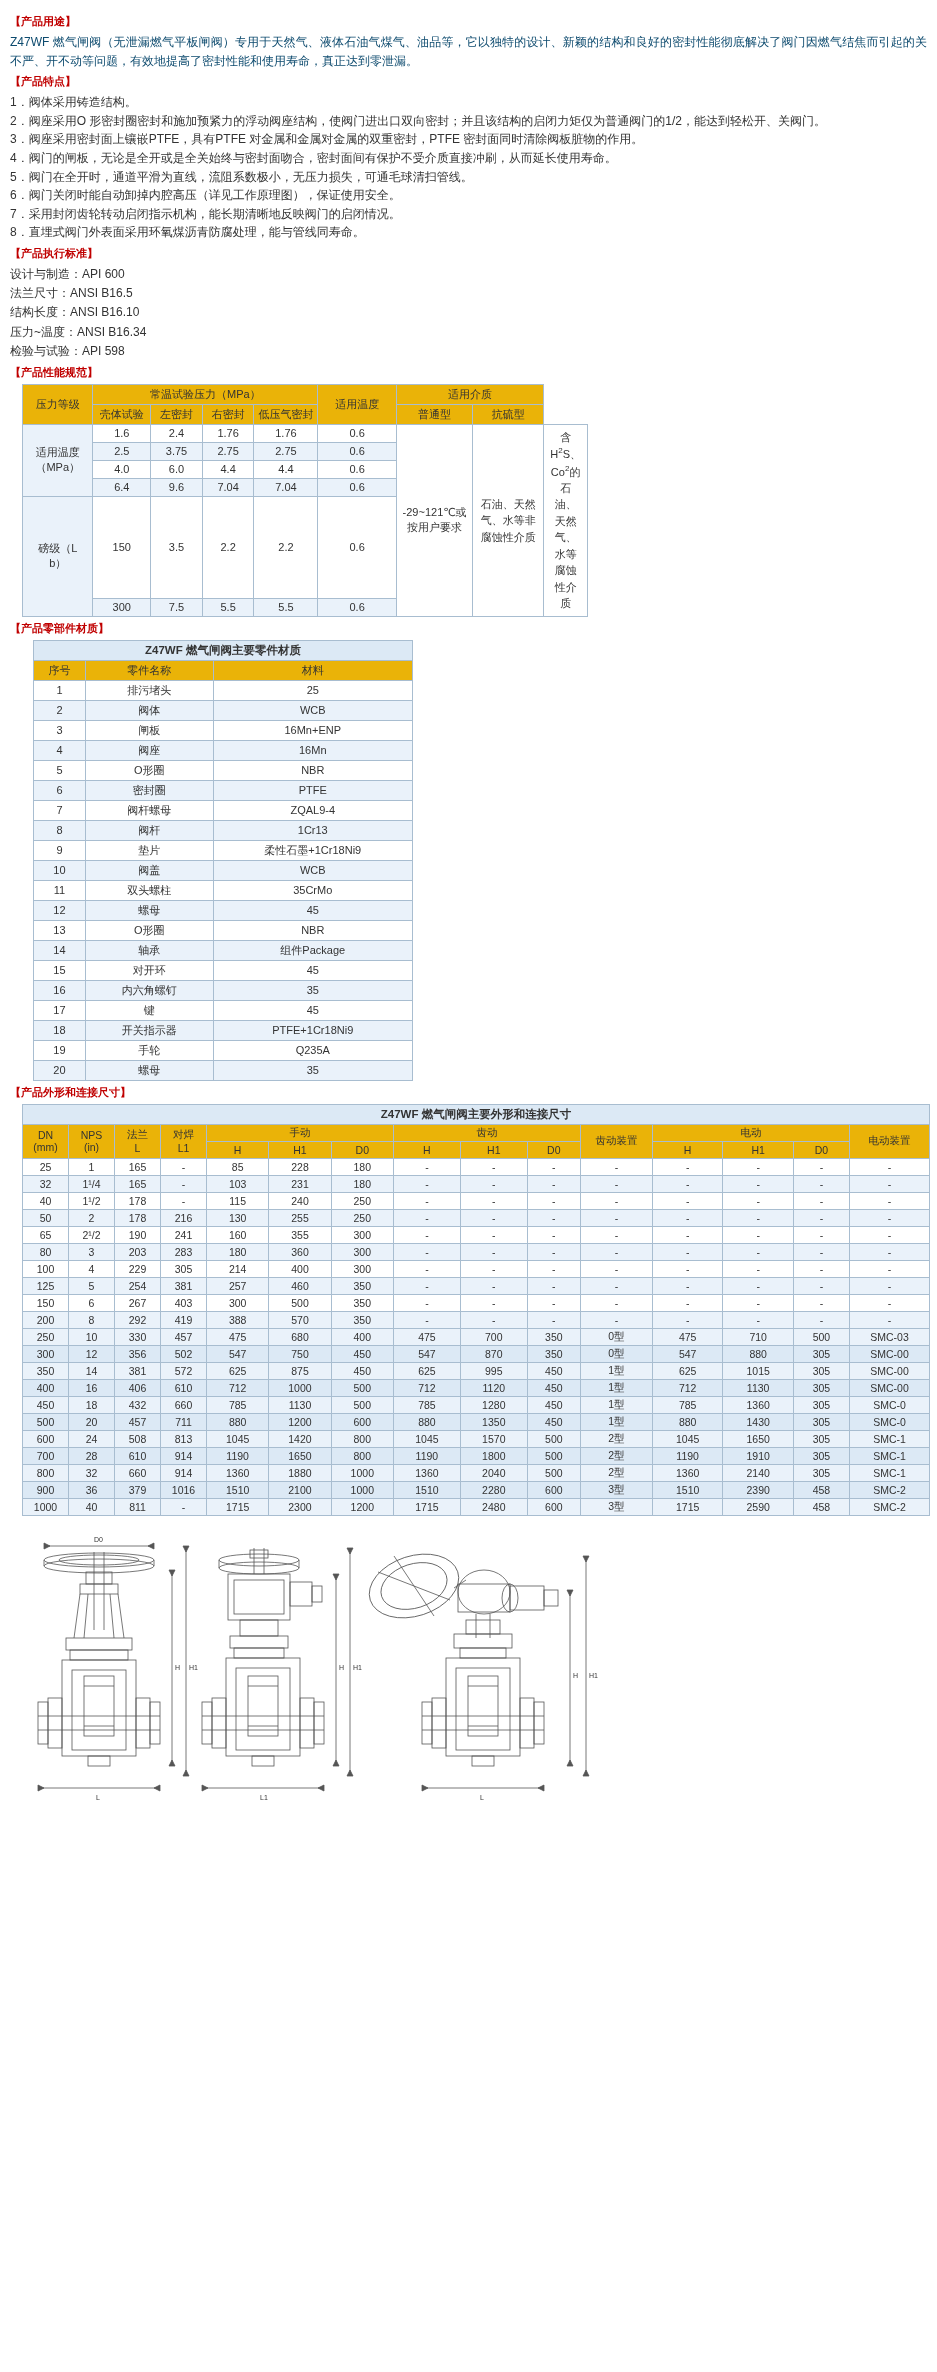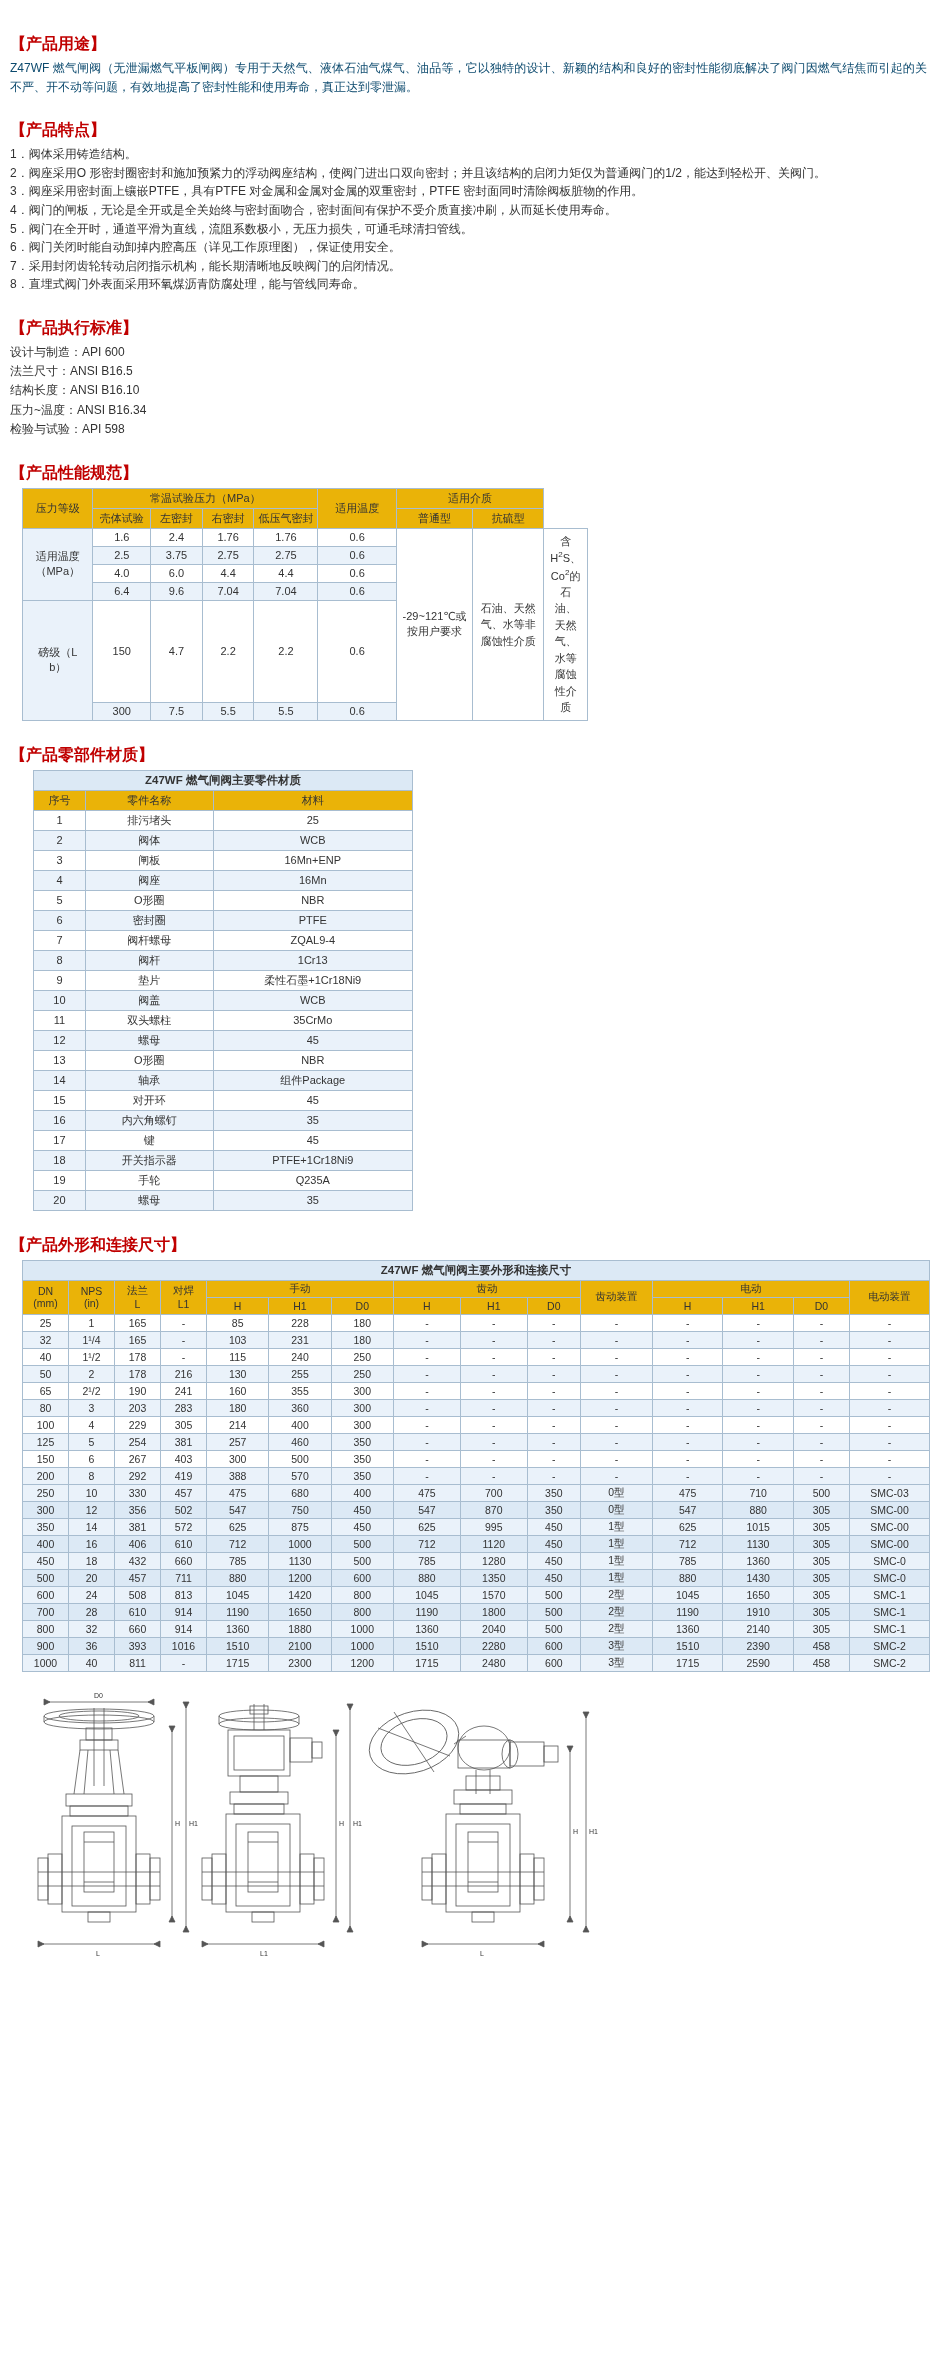--- a/index.html
+++ b/index.html
@@ -12,22 +12,22 @@
     width: 937px;
     min-height: 2372px;
     position: relative;
     padding: 10px 8px 8px 8px;
     font-size: 12px;
     color: #333;
   }
   .sec-title {
     color: #c00000;
     font-weight: bold;
-    font-size: 16px;
-    margin: 24px 0 4px 2px;
+    font-size: 11px;
+    margin: 4px 0 4px 2px;
   }
   .body-text {
     font-size: 12px;
     line-height: 1.55;
     color: #0c4a6e;
     margin: 0 2px 2px 2px;
     text-align: justify;
   }
   .list-line {
     font-size: 12px;
@@ -180,21 +180,21 @@
       <td>7.04</td>
       <td>7.04</td>
       <td>0.6</td>
     </tr>
     <tr>
       <td class="lbl-cell" rowspan="2">
         <div>磅级（L</div>
             <div>b）</div>
       </td>
       <td>150</td>
-      <td>4.7</td>
+      <td>3.5</td>
       <td>2.2</td>
       <td>2.2</td>
       <td>0.6</td>
     </tr>
     <tr class="row-alt">
       <td>300</td>
       <td>7.5</td>
       <td>5.5</td>
       <td>5.5</td>
       <td>0.6</td>
@@ -677,21 +677,21 @@
           <td>500</td>
           <td>2型</td>
           <td>1360</td>
           <td>2140</td>
           <td>305</td>
           <td>SMC-1</td>
         </tr>
         <tr class="blue-row">
           <td>900</td>
           <td>36</td>
-          <td>393</td>
+          <td>379</td>
           <td>1016</td>
           <td>1510</td>
           <td>2100</td>
           <td>1000</td>
           <td>1510</td>
           <td>2280</td>
           <td>600</td>
           <td>3型</td>
           <td>1510</td>
           <td>2390</td>

